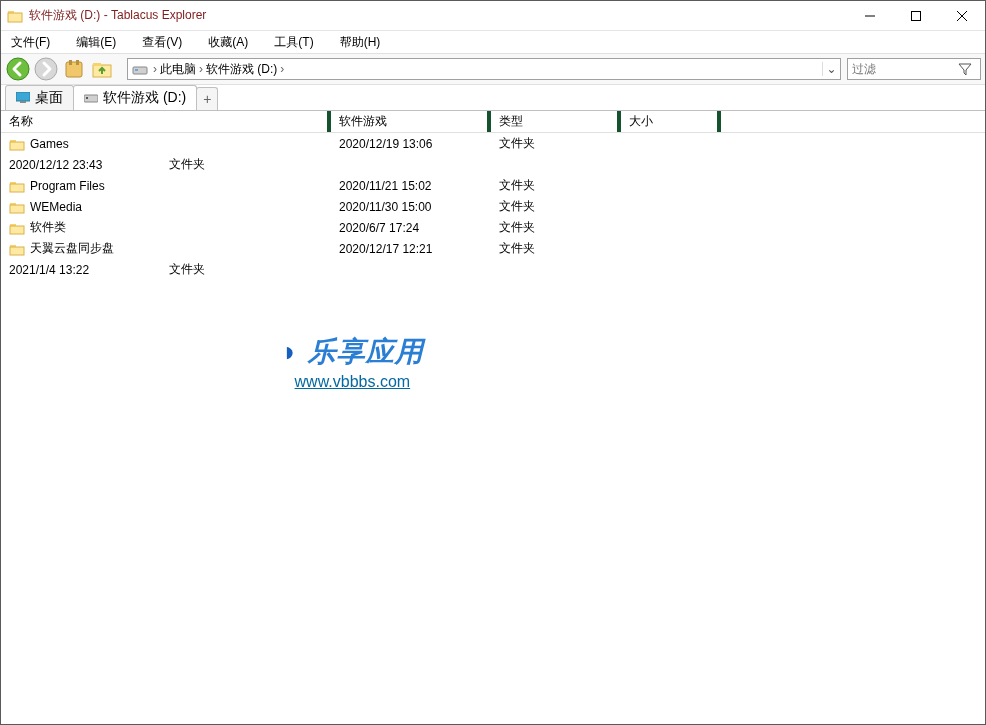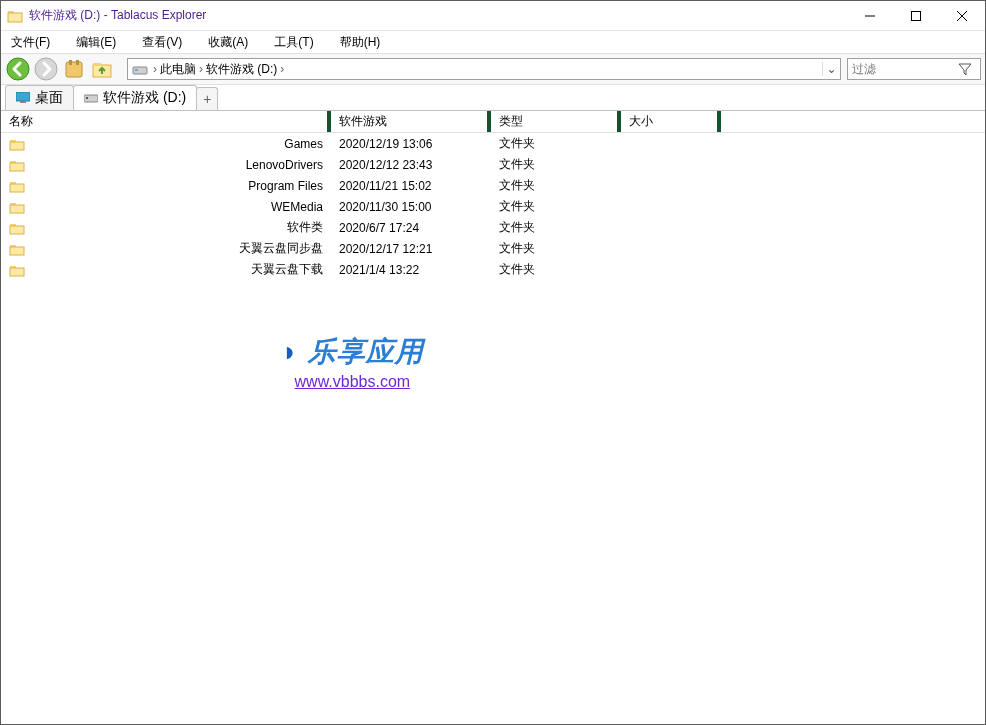--- a/index.html
+++ b/index.html
@@ -1,20 +1,20 @@
 <!DOCTYPE html>
 <html><head>
 <meta charset="utf-8">
 <style>
 * { margin: 0; padding: 0; box-sizing: border-box; }
 body { font-family: "Microsoft YaHei", "Segoe UI", sans-serif; font-size: 12px; background: #fff; overflow: hidden; }
 .window { width: 986px; height: 725px; border: 1px solid #5a5a5a; display: flex; flex-direction: column; background: #fff; }
 .titlebar { height: 30px; background: #fff; display: flex; align-items: center; border-bottom: 1px solid #e5e5e5; }
 .titlebar .icon { margin: 0 6px; }
-.titlebar .title { flex: 1; font-size: 12px; color: #4c1d95; }
+.titlebar .title { flex: 1; font-size: 12px; color: #7f1d1d; }
 .win-controls { display: flex; height: 100%; }
 .win-btn { width: 46px; display: flex; align-items: center; justify-content: center; cursor: default; }
 .menubar { height: 22px; display: flex; align-items: center; padding: 0 4px; gap: 14px; font-size: 12px; }
 .menu-item { padding: 2px 6px; cursor: default; }
 .toolbar { height: 32px; display: flex; align-items: center; padding: 2px 4px; gap: 2px; border-top: 1px solid #e0e0e0; border-bottom: 1px solid #e0e0e0; background: #f8f8f8; }
 .nav-btn { width: 26px; height: 26px; display: flex; align-items: center; justify-content: center; border-radius: 2px; cursor: default; }
 .address-wrap { flex: 1; display: flex; align-items: center; border: 1px solid #a0a0a0; background: #fff; height: 22px; margin: 0 4px; }
 .address-icon { padding: 0 4px; display: flex; align-items: center; }
 .breadcrumb { display: flex; align-items: center; flex: 1; font-size: 12px; }
 .crumb { padding: 1px 2px; cursor: default; }
@@ -31,28 +31,28 @@
 .content { flex: 1; display: flex; flex-direction: column; overflow: hidden; background: #fff; position: relative; }
 .col-headers { display: flex; height: 22px; border-bottom: 1px solid #e0e0e0; font-size: 12px; align-items: center; }
 .col { padding: 2px 8px; border-right: 4px solid #14532d; overflow: hidden; white-space: nowrap; cursor: default; }
 .col-name { width: 330px; }
 .col-date { width: 160px; }
 .col-type { width: 130px; }
 .col-size { width: 100px; }
 .file-list { flex: 1; overflow: auto; position: relative; }
 .row { display: flex; height: 21px; align-items: center; font-size: 12px; }
 .cell { padding: 1px 8px; overflow: hidden; white-space: nowrap; }
-.cell.name { width: 330px; display: flex; align-items: center; gap: 5px; justify-content: space-between; }
+.cell.name { width: 330px; display: flex; align-items: center; gap: 5px; }
 .cell.date { width: 160px; }
 .cell.type { width: 130px; }
 .cell.size { width: 100px; text-align: right; }
 .folder-icon { display: inline-block; }
 .watermark { position: absolute; left: 280px; top: 200px; pointer-events: none; }
 .watermark .t1 { font-size: 28px; font-weight: bold; color: #2a7ed4; font-style: italic; letter-spacing: 1px; }
-.watermark .t2 { font-size: 16px; color: #6d28d9; text-decoration: underline; text-align: center; margin-top: 2px; }
+.watermark .t2 { font-size: 16px; color: #0369a1; text-decoration: underline; text-align: center; margin-top: 2px; }
 svg { display: block; }
 </style>
 </head>
 <body>
 
 <div class="window">
 
   <div class="titlebar">
     <span class="icon">
       <svg width="16" height="16">
@@ -182,29 +182,20 @@
                 <rect x="1" y="5" width="14" height="8" fill="#ffe9a3" stroke="#d9b24a"></rect>
               </svg>
             </span>
             <span>Games</span>
           </div>
           <div class="cell date">2020/12/19 13:06</div>
           <div class="cell type">文件夹</div>
           <div class="cell size"></div>
         </div>
         <div class="row">
-          <div class="cell name">
-            <span class="folder-icon">
-              <svg width="16" height="14">
-                <rect x="1" y="3" width="6" height="3" fill="#f7d36b"></rect>
-                <rect x="1" y="5" width="14" height="8" fill="#ffe9a3" stroke="#d9b24a"></rect>
-              </svg>
-            </span>
-            <span>LenovoDrivers</span>
-          </div>
           <div class="cell date">2020/12/12 23:43</div>
           <div class="cell type">文件夹</div>
           <div class="cell size"></div>
         </div>
         <div class="row">
           <div class="cell name">
             <span class="folder-icon">
               <svg width="16" height="14">
                 <rect x="1" y="3" width="6" height="3" fill="#f7d36b"></rect>
                 <rect x="1" y="5" width="14" height="8" fill="#ffe9a3" stroke="#d9b24a"></rect>
@@ -252,29 +243,20 @@
                 <rect x="1" y="5" width="14" height="8" fill="#ffe9a3" stroke="#d9b24a"></rect>
               </svg>
             </span>
             <span>天翼云盘同步盘</span>
           </div>
           <div class="cell date">2020/12/17 12:21</div>
           <div class="cell type">文件夹</div>
           <div class="cell size"></div>
         </div>
         <div class="row">
-          <div class="cell name">
-            <span class="folder-icon">
-              <svg width="16" height="14">
-                <rect x="1" y="3" width="6" height="3" fill="#f7d36b"></rect>
-                <rect x="1" y="5" width="14" height="8" fill="#ffe9a3" stroke="#d9b24a"></rect>
-              </svg>
-            </span>
-            <span>天翼云盘下载</span>
-          </div>
           <div class="cell date">2021/1/4 13:22</div>
           <div class="cell type">文件夹</div>
           <div class="cell size"></div>
         </div>
         <div class="watermark">
         <div class="t1"><span style="color:#1560bd">◗</span> <span>乐享应用</span></div>
         <div class="t2">www.vbbbs.com</div>
       </div>
     </div>
   </div>

